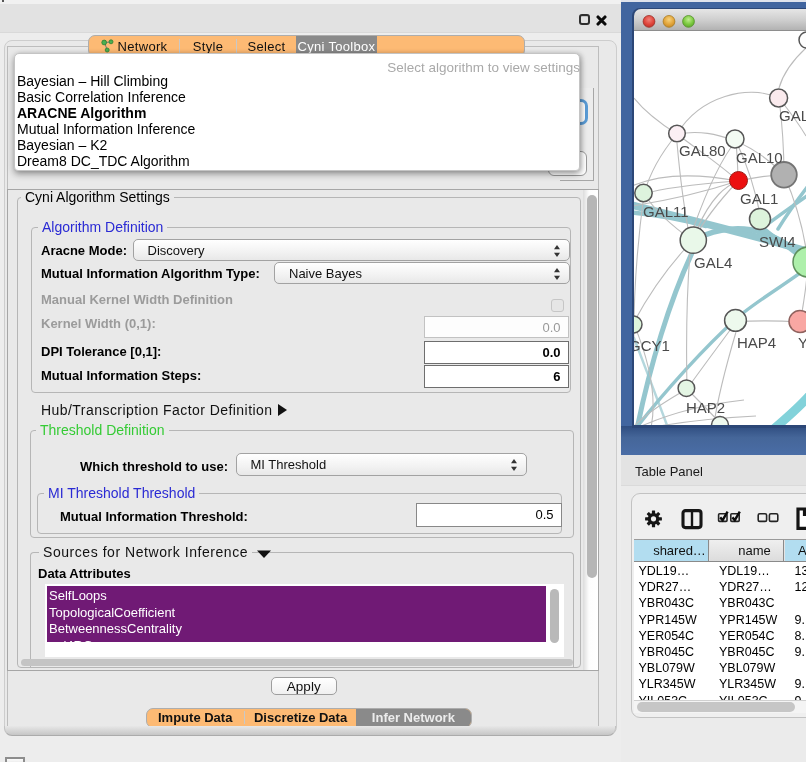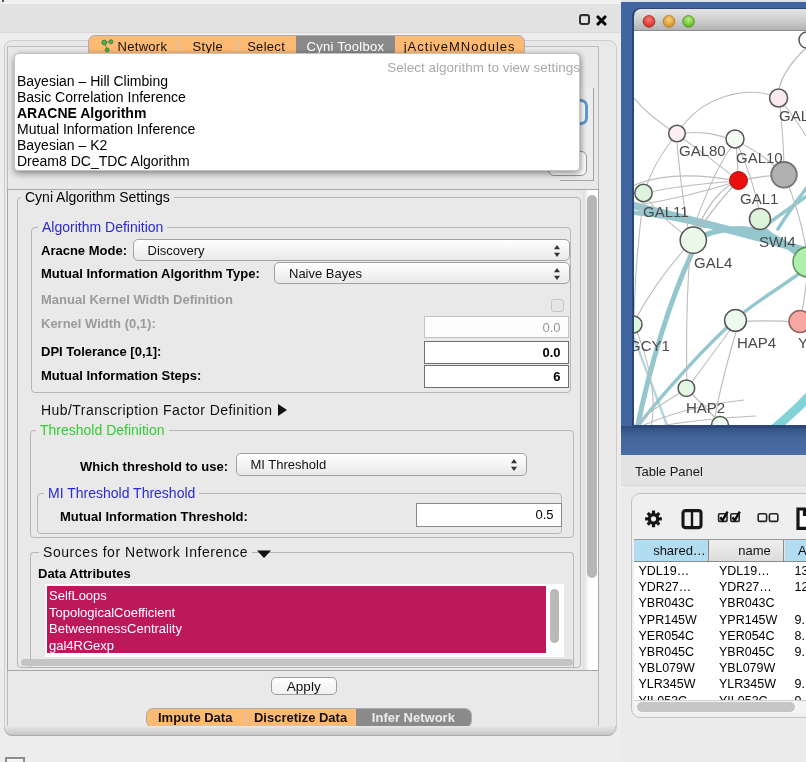--- a/index.html
+++ b/index.html
@@ -43,22 +43,21 @@
       <path d="M3.5 3.5 L9.5 3 M3.5 3.5 L6 10.5" stroke="#777" stroke-width="1"></path>
       <circle cx="3.2" cy="3.5" r="2.4" fill="#4caf50" stroke="#2e7d32" stroke-width="0.8"></circle>
       <circle cx="10" cy="2.8" r="2" fill="#4caf50" stroke="#2e7d32" stroke-width="0.8"></circle>
       <circle cx="6.2" cy="11" r="2" fill="#4caf50" stroke="#2e7d32" stroke-width="0.8"></circle>
     </svg>
     Network</div>
   <div class="vsep"></div>
   <div class="seg" style="width:56px;">Style</div>
   <div class="vsep"></div>
   <div class="seg" style="width:59px;">Select</div>
-  <div class="seg sel" style="width:100px;">Cyni Toolbox</div>
-  <div class="seg" style="width:129px; letter-spacing:1px;">jActiveMNodules</div>
+  <div class="seg sel" style="width:81px;">Cyni Toolbox</div>
 </div>
 
 <div class="abs" style="left:560px; top:88px; width:34px; height:93px; background:#ececec; border-right:1px solid #a6a6a6; border-bottom:1px solid #a6a6a6;"></div>
 <div class="abs" style="left:556px; top:99px; width:32px; height:26px; border:3px solid #5a9bd5; border-radius:7px; background:#fff;"></div>
 <div class="abs" style="left:548px; top:151px; width:39px; height:25px; border:1px solid #999; border-radius:6px; background:#fff;"></div>
 
 <div class="abs" style="left:7px; top:189px; width:592px; height:482px; background:#e9e9e9; border:1px solid #a6a6a6;"></div>
 <div class="abs" style="left:583px; top:190px; width:15px; height:480px; background:linear-gradient(90deg,#dcdcdc,#fdfdfd 40%,#ffffff);"></div>
 <div class="abs" style="left:586.5px; top:195px; width:10px; height:383px; background:#b6b6b6; border-radius:5px;"></div>
 
@@ -121,21 +120,21 @@
 <div class="field" style="left:415.5px; top:503px; width:146px; height:24px; border:1px solid #888; color:#000;">0.5</div>
 
 <div class="gb" style="left:30px; top:552px; width:543.5px; height:116px; border-radius:4px 4px 0 0; border-bottom:none;"></div>
 <div class="gt" style="left:39px; top:545px; color:#111; letter-spacing:0.55px;">Sources for Network Inference</div>
 <svg class="abs" style="left:256px; top:549px;" width="16" height="10" viewBox="0 0 16 10">
   <path d="M1 1.5 L15 1.5 L8 9 Z" fill="#111"></path>
 </svg>
 <div class="abs b" style="left:38px; top:566px; font-size:13px;">Data Attributes</div>
 
 <div class="abs" style="left:45px; top:584px; width:519px; height:73px; background:#fff;"></div>
-<div class="abs" style="left:46.5px; top:585.5px; width:499px; height:67px; background:#be185d; color:#fff; font-size:13px; line-height:16.5px; padding:2.5px 0 0 2.5px;">
+<div class="abs" style="left:46.5px; top:585.5px; width:499px; height:56px; background:#701a75; color:#fff; font-size:13px; line-height:16.5px; padding:2.5px 0 0 2.5px;">
 SelfLoops<br>TopologicalCoefficient<br>BetweennessCentrality<br>gal4RGexp</div>
 <div class="abs" style="left:549.5px; top:589px; width:9px; height:54px; background:#b9b9b9; border-radius:4.5px;"></div>
 
 <div class="abs" style="left:20.5px; top:658.5px; width:552px; height:7.5px; background:#c4c4c4; border-radius:4px;"></div>
 
 <div class="abs" style="left:14px; top:53px; width:566px; height:118px; background:#fff; border:1px solid #c4c4c4; border-radius:5px 5px 4px 4px; box-shadow:0 3px 7px rgba(0,0,0,0.38), 2px 0 4px rgba(0,0,0,0.12);"></div>
 <div class="abs" style="left:14px; top:60px; width:566px; text-align:right; font-size:13.5px; color:#a9a9a9;">Select algorithm to view settings</div>
 <div class="abs" style="left:17px; top:73px; font-size:14px; color:#000; line-height:16px;">
 Bayesian – Hill Climbing<br>
 Basic Correlation Inference<br>

